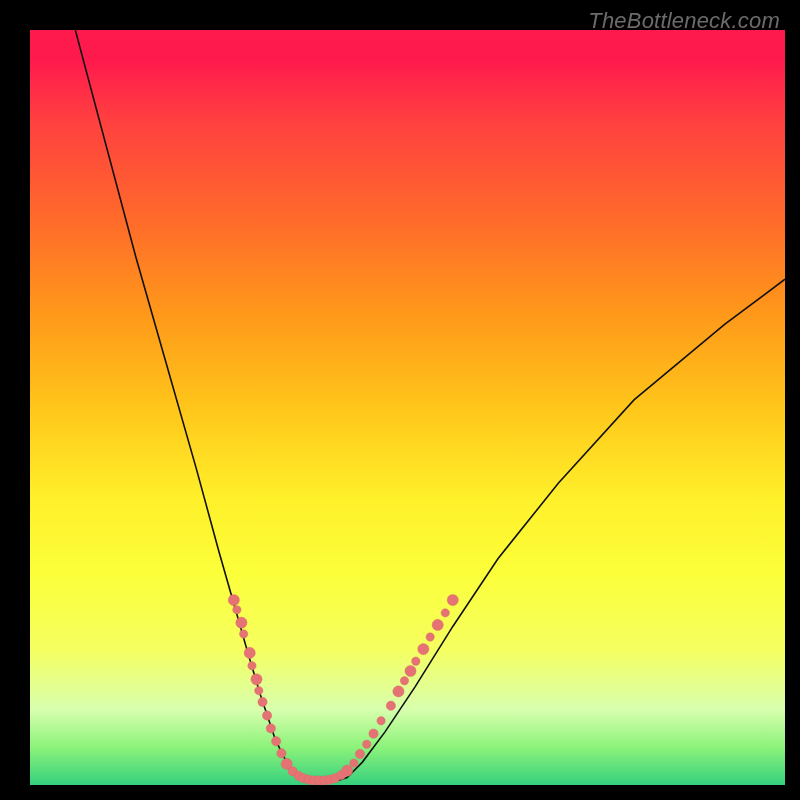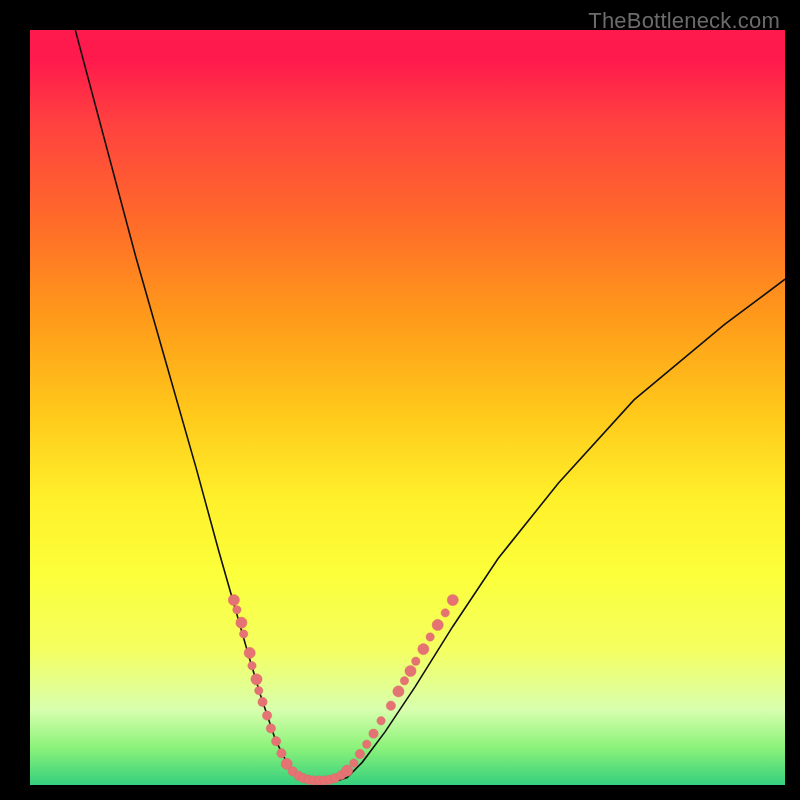--- a/index.html
+++ b/index.html
@@ -45,20 +45,21 @@
   }
   .watermark {
     position: absolute;
     top: 8px;
     right: 20px;
     color: #6b6b6b;
     font-size: 22px;
     font-weight: 500;
     letter-spacing: 0.2px;
     user-select: none;
+    font-style: italic;
   }
   svg.curve {
     position: absolute;
     inset: 0;
   }
 </style>
 </head>
 <body>
 
 <div class="frame">

